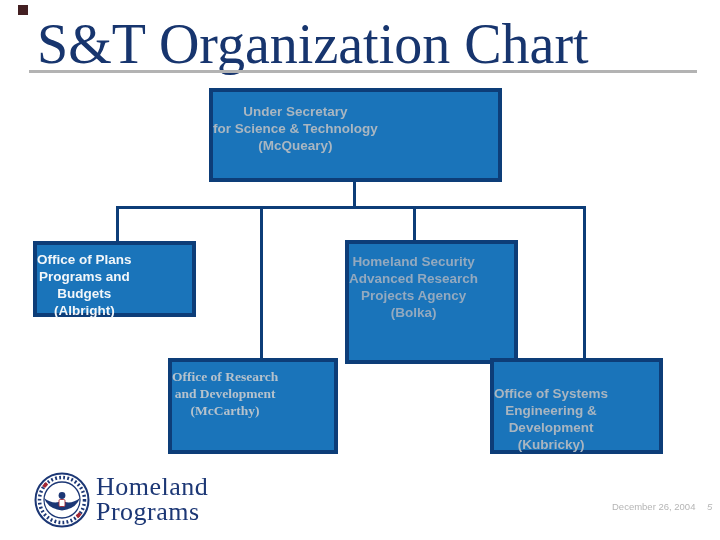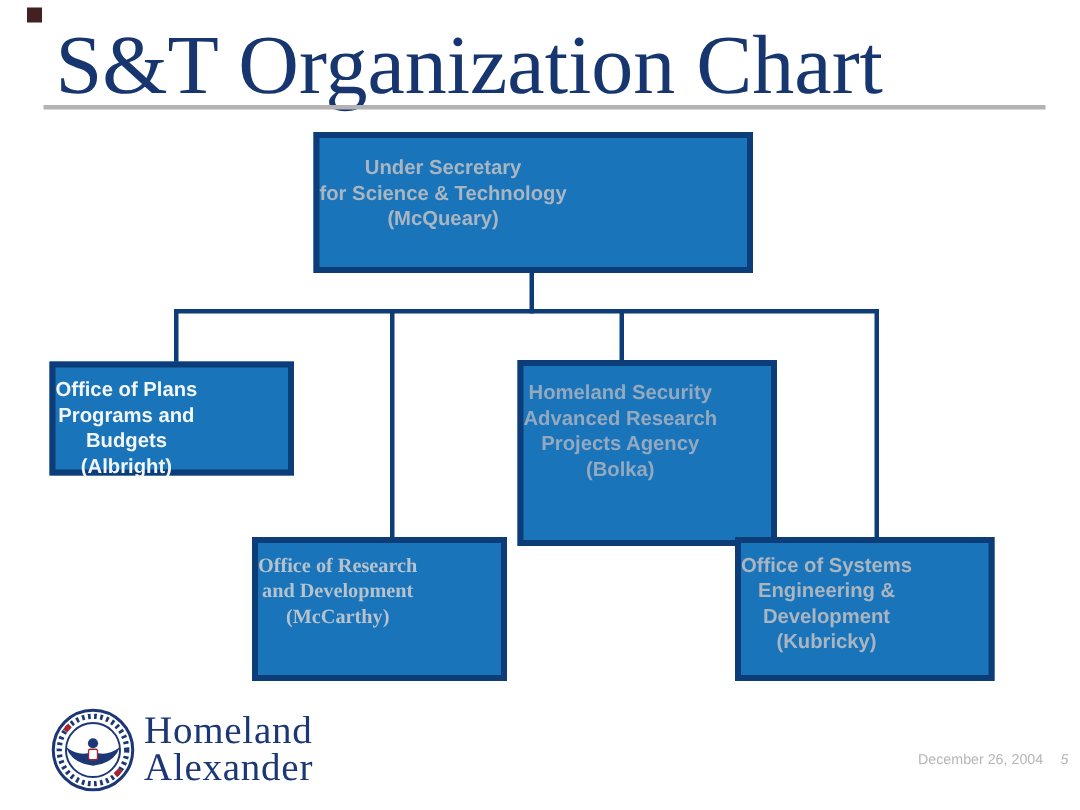--- a/index.html
+++ b/index.html
@@ -76,39 +76,39 @@
 (Bolka)</div>
   </div>
 
   <div class="node n-research">
     <div class="node-label" style="color: rgb(182, 194, 204);">Office of Research
 and Development
 (McCarthy)</div>
   </div>
 
   <div class="node n-systems">
-    <div class="node-label" style="color: rgb(169, 181, 192);">Office of Systems
+    <div class="node-label" style="color: rgb(169, 181, 192); margin-top: 17px;">Office of Systems
 Engineering &amp;
 Development
 (Kubricky)</div>
   </div>
 
   <div class="seal">
     <svg width="56" height="56" viewBox="0 0 56 56">
       <circle cx="28" cy="28" r="26.5" fill="#ffffff" stroke="#1c3775" stroke-width="2"></circle>
       <circle cx="28" cy="28" r="22.5" fill="none" stroke="#1c3775" stroke-width="3.5" stroke-dasharray="1.8 2.3"></circle>
       <circle cx="28" cy="28" r="22.5" fill="none" stroke="#a32532" stroke-width="3.5" stroke-dasharray="5 65" stroke-dashoffset="-14"></circle>
       <circle cx="28" cy="28" r="18" fill="#ffffff" stroke="#1c3775" stroke-width="1.3"></circle>
       <path d="M10 26 Q19 33 28 29 Q37 33 46 26 Q42 37 28 38.5 Q14 37 10 26 Z" fill="#1c3775"></path>
       <circle cx="28" cy="23.5" r="3.4" fill="#1c3775"></circle>
       <rect x="25" y="27.5" width="6" height="7" rx="1.2" fill="#ffffff" stroke="#a32532" stroke-width="0.9"></rect>
     </svg>
   </div>
 
   <div class="wordmark">
     <div>Homeland</div>
-    <div>Alexander</div>
+    <div>Programs</div>
   </div>
 
   <div class="date">December 26, 2004</div>
   <div class="page-number">5</div>
 
 </div>
 
 </body></html>

